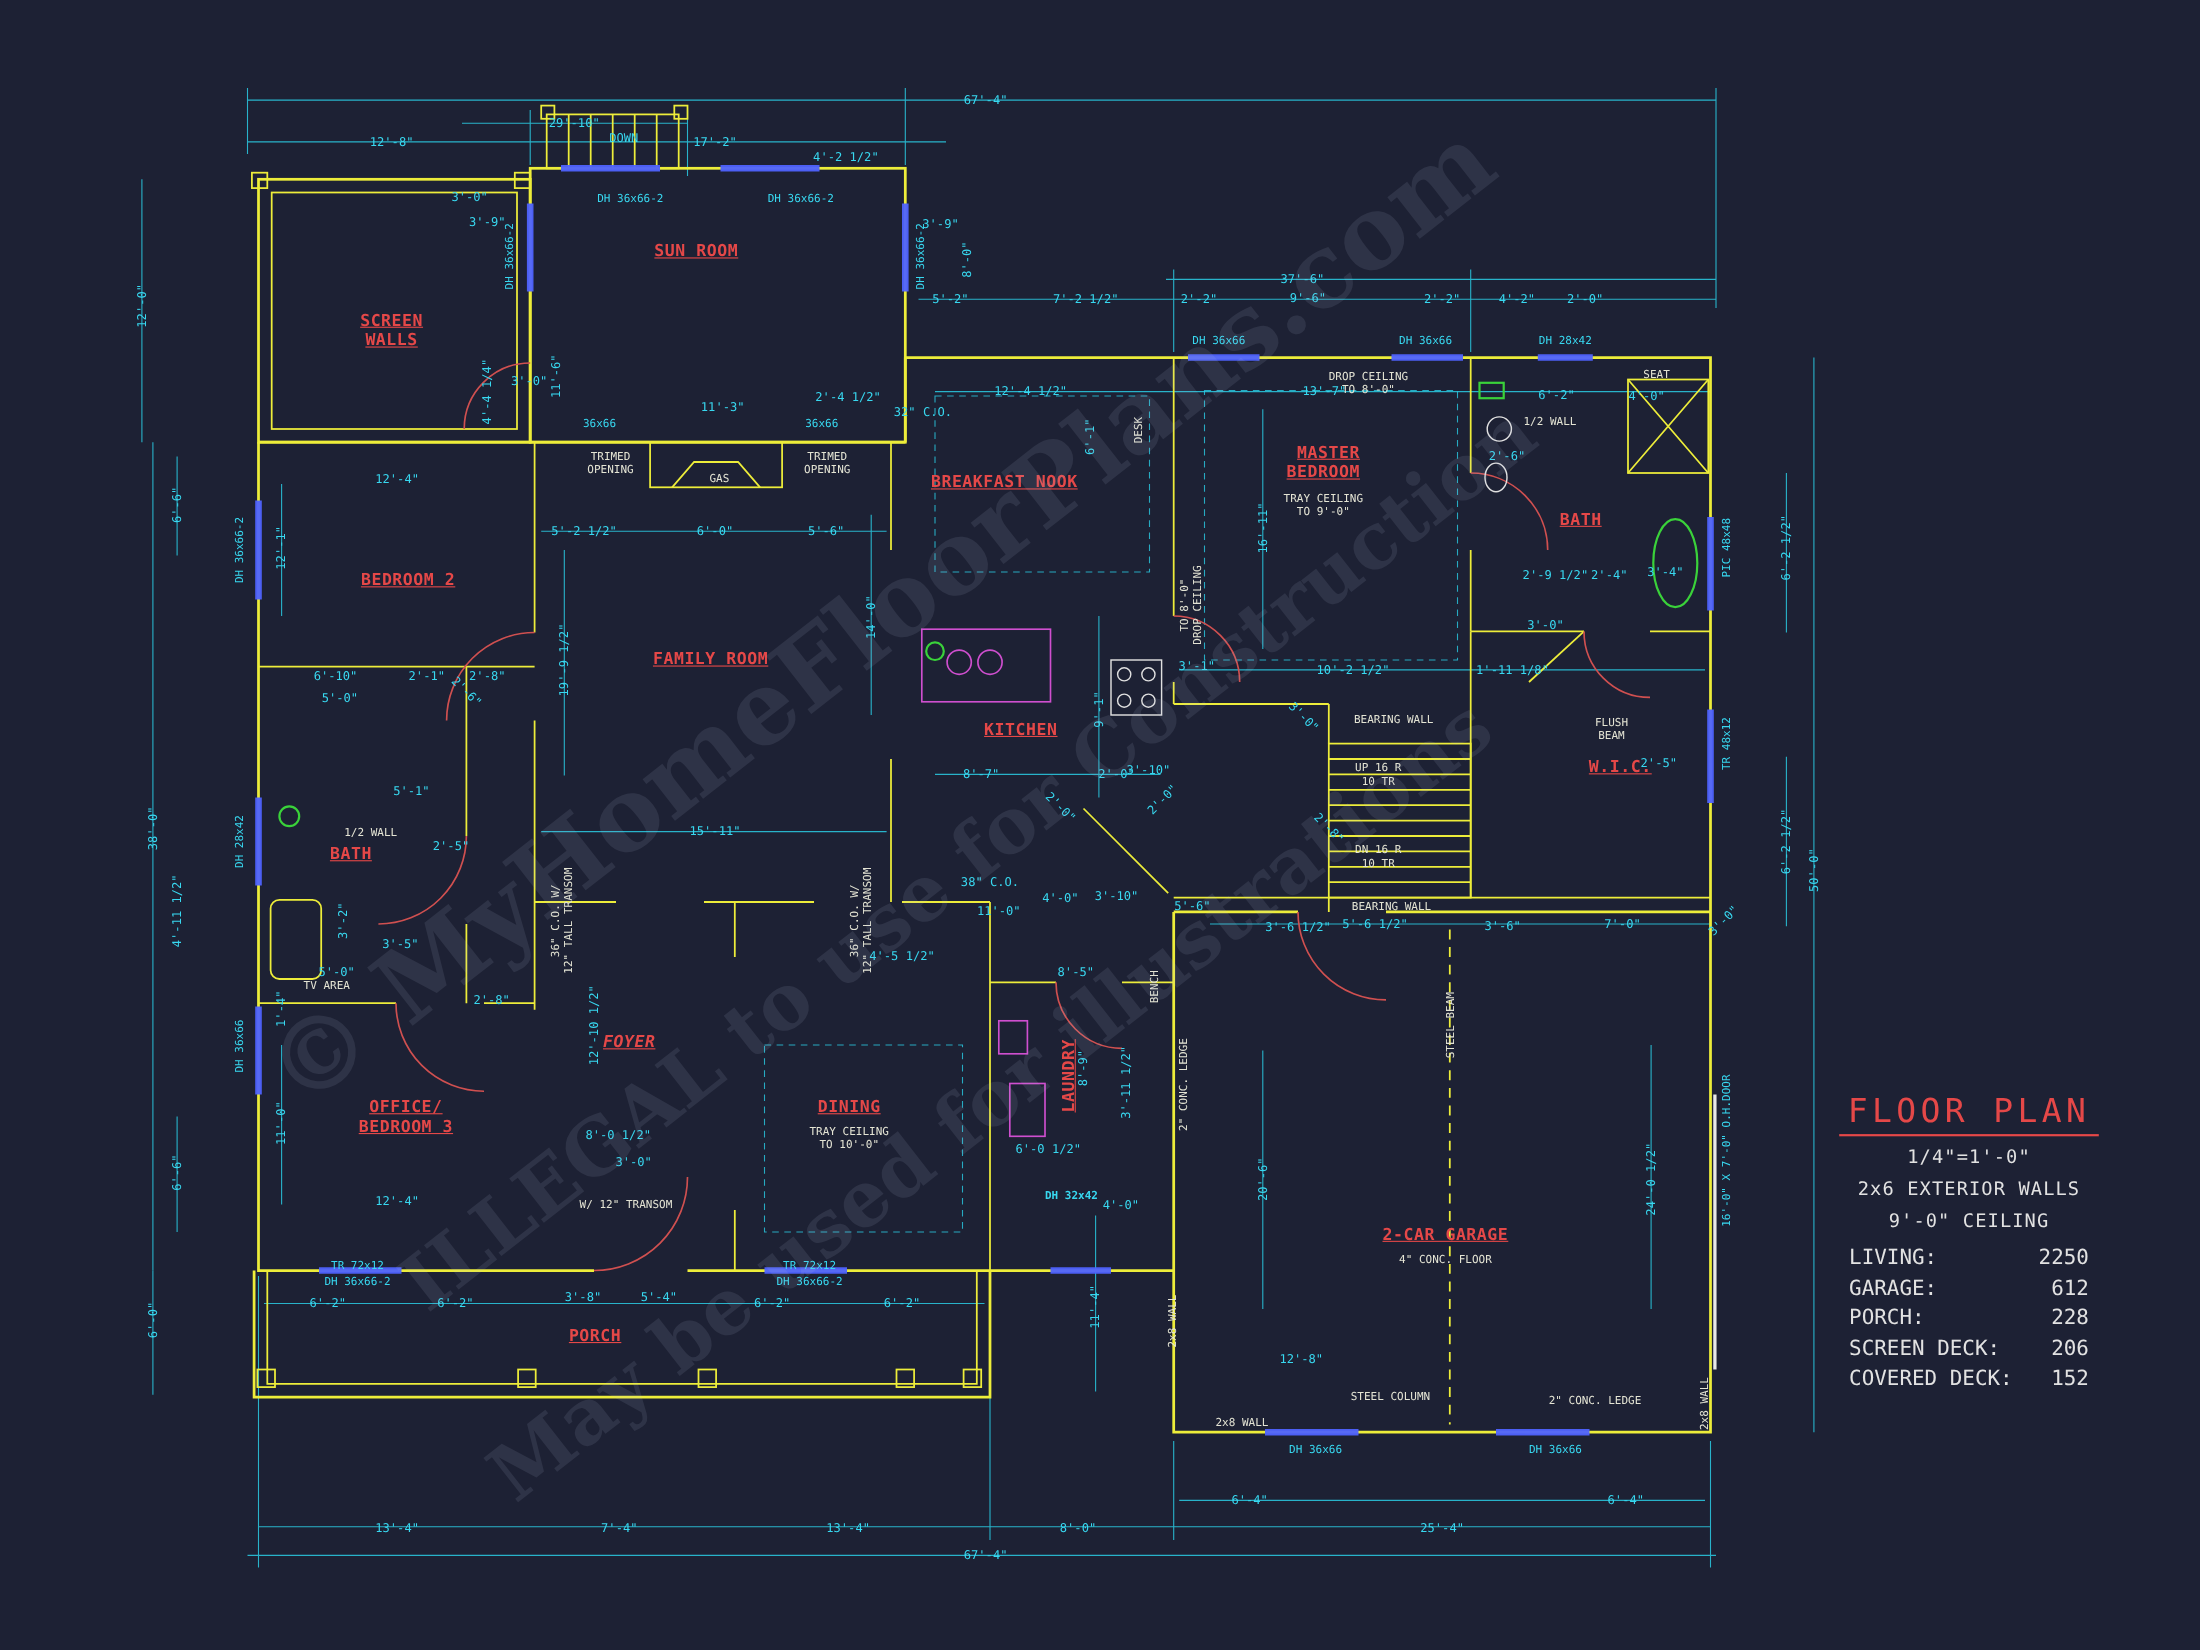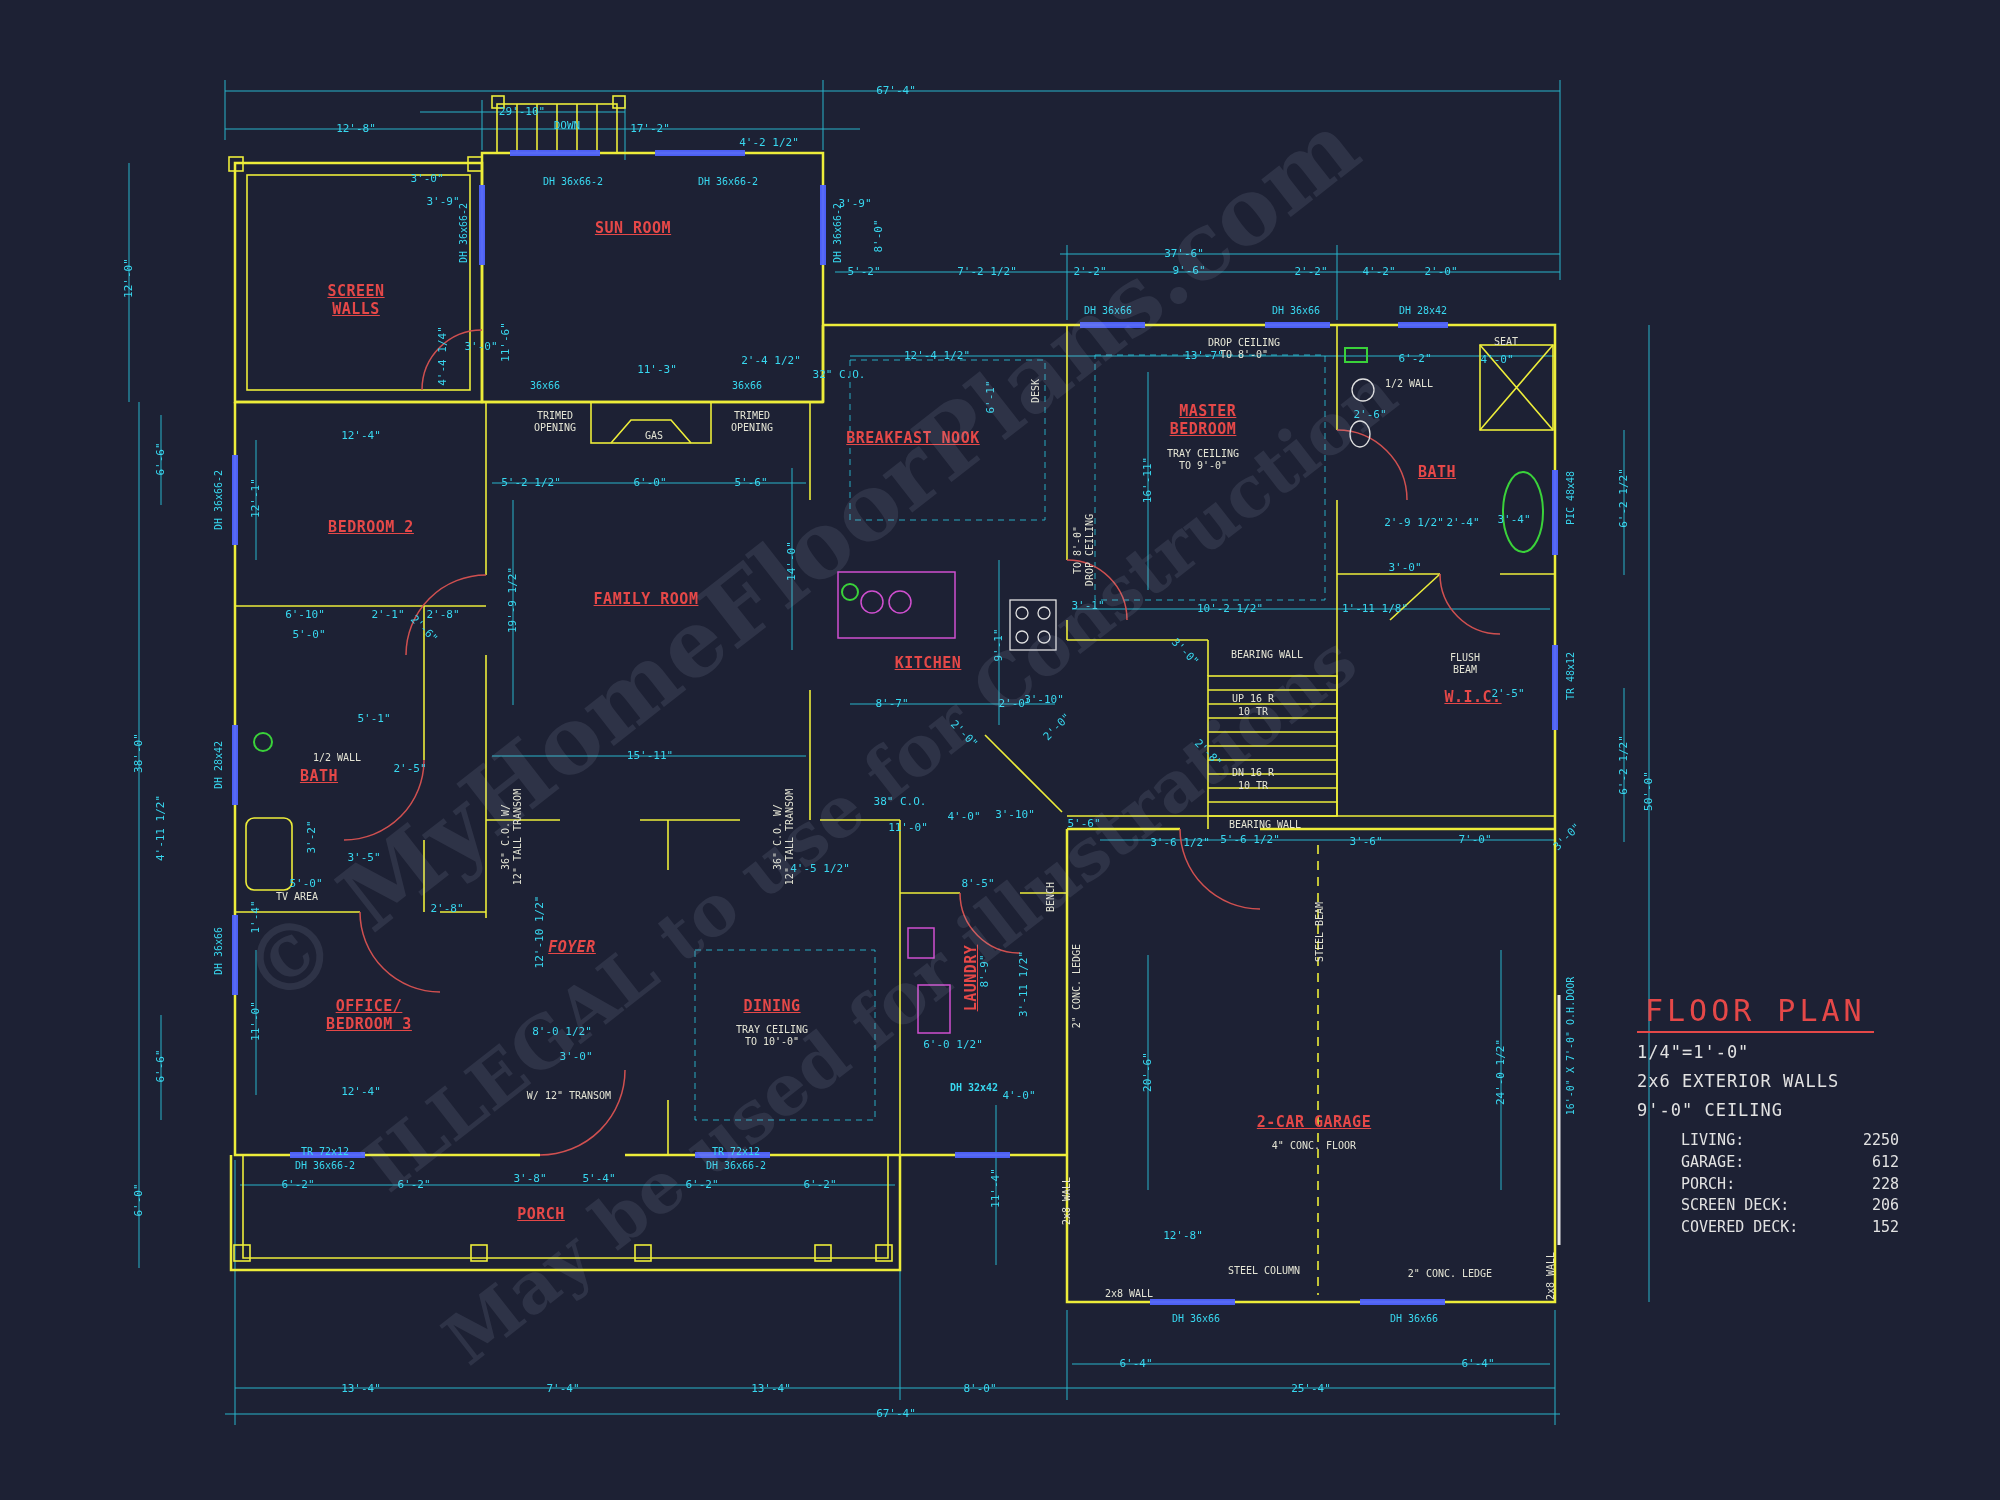--- a/index.html
+++ b/index.html
@@ -8,28 +8,28 @@
   svg.plan{position:absolute;left:0;top:0;}
   #label-layer{position:absolute;left:0;top:0;width:2000px;height:1500px;}
   .lbl{position:absolute;transform:translate(-50%,-50%);white-space:pre-line;text-align:center;
        line-height:1.2;pointer-events:none;}
   .dim{color:#38d8f0;font-size:11px;}
   .win{color:#38d8f0;font-size:10px;}
   .note{color:#e4e4d4;font-size:10px;}
   .room{color:#e54848;font-size:15px;font-weight:bold;letter-spacing:.5px;text-decoration:underline;}
   .sub{color:#e4e4d4;font-size:10px;}
   .watermark{color:#b9c3dd;opacity:.11;font-family:"DejaVu Serif",serif;font-weight:bold;white-space:nowrap;}
-  .title-block{position:absolute;left:1637px;top:993px;width:306px;}
+  .title-block{position:absolute;left:1637px;top:993px;width:306px;text-align:center;}
   .tb-title{display:inline-block;font-size:30px;color:#e54848;letter-spacing:4px;
             border-bottom:2px solid #e54848;padding:0 8px 3px;}
   .tb-line{margin-top:9px;font-size:17px;color:#e2e2e2;letter-spacing:1px;}
   .tb-sqft{display:inline-block;margin-top:24px;font-size:18px;color:#e2e2e2;letter-spacing:2px;
            border-bottom:2px solid #e2e2e2;padding-bottom:2px;}
   .tb-table{margin:10px auto 0;width:218px;}
-  .tb-row{display:flex;justify-content:space-between;font-size:15px;color:#e2e2e2;line-height:1.45;}
+  .tb-row{display:flex;justify-content:space-between;font-size:19px;color:#e2e2e2;line-height:1.45;}
 </style>
 </head>
 <body>
 
 <div class="canvas">
 
   <svg class="plan" viewBox="0 0 2000 1500" width="2000" height="1500">
 
     <g stroke="#2bd8f0" stroke-width="1" fill="none" opacity="0.8">
       <line x1="225" y1="91" x2="1560" y2="91"></line>

